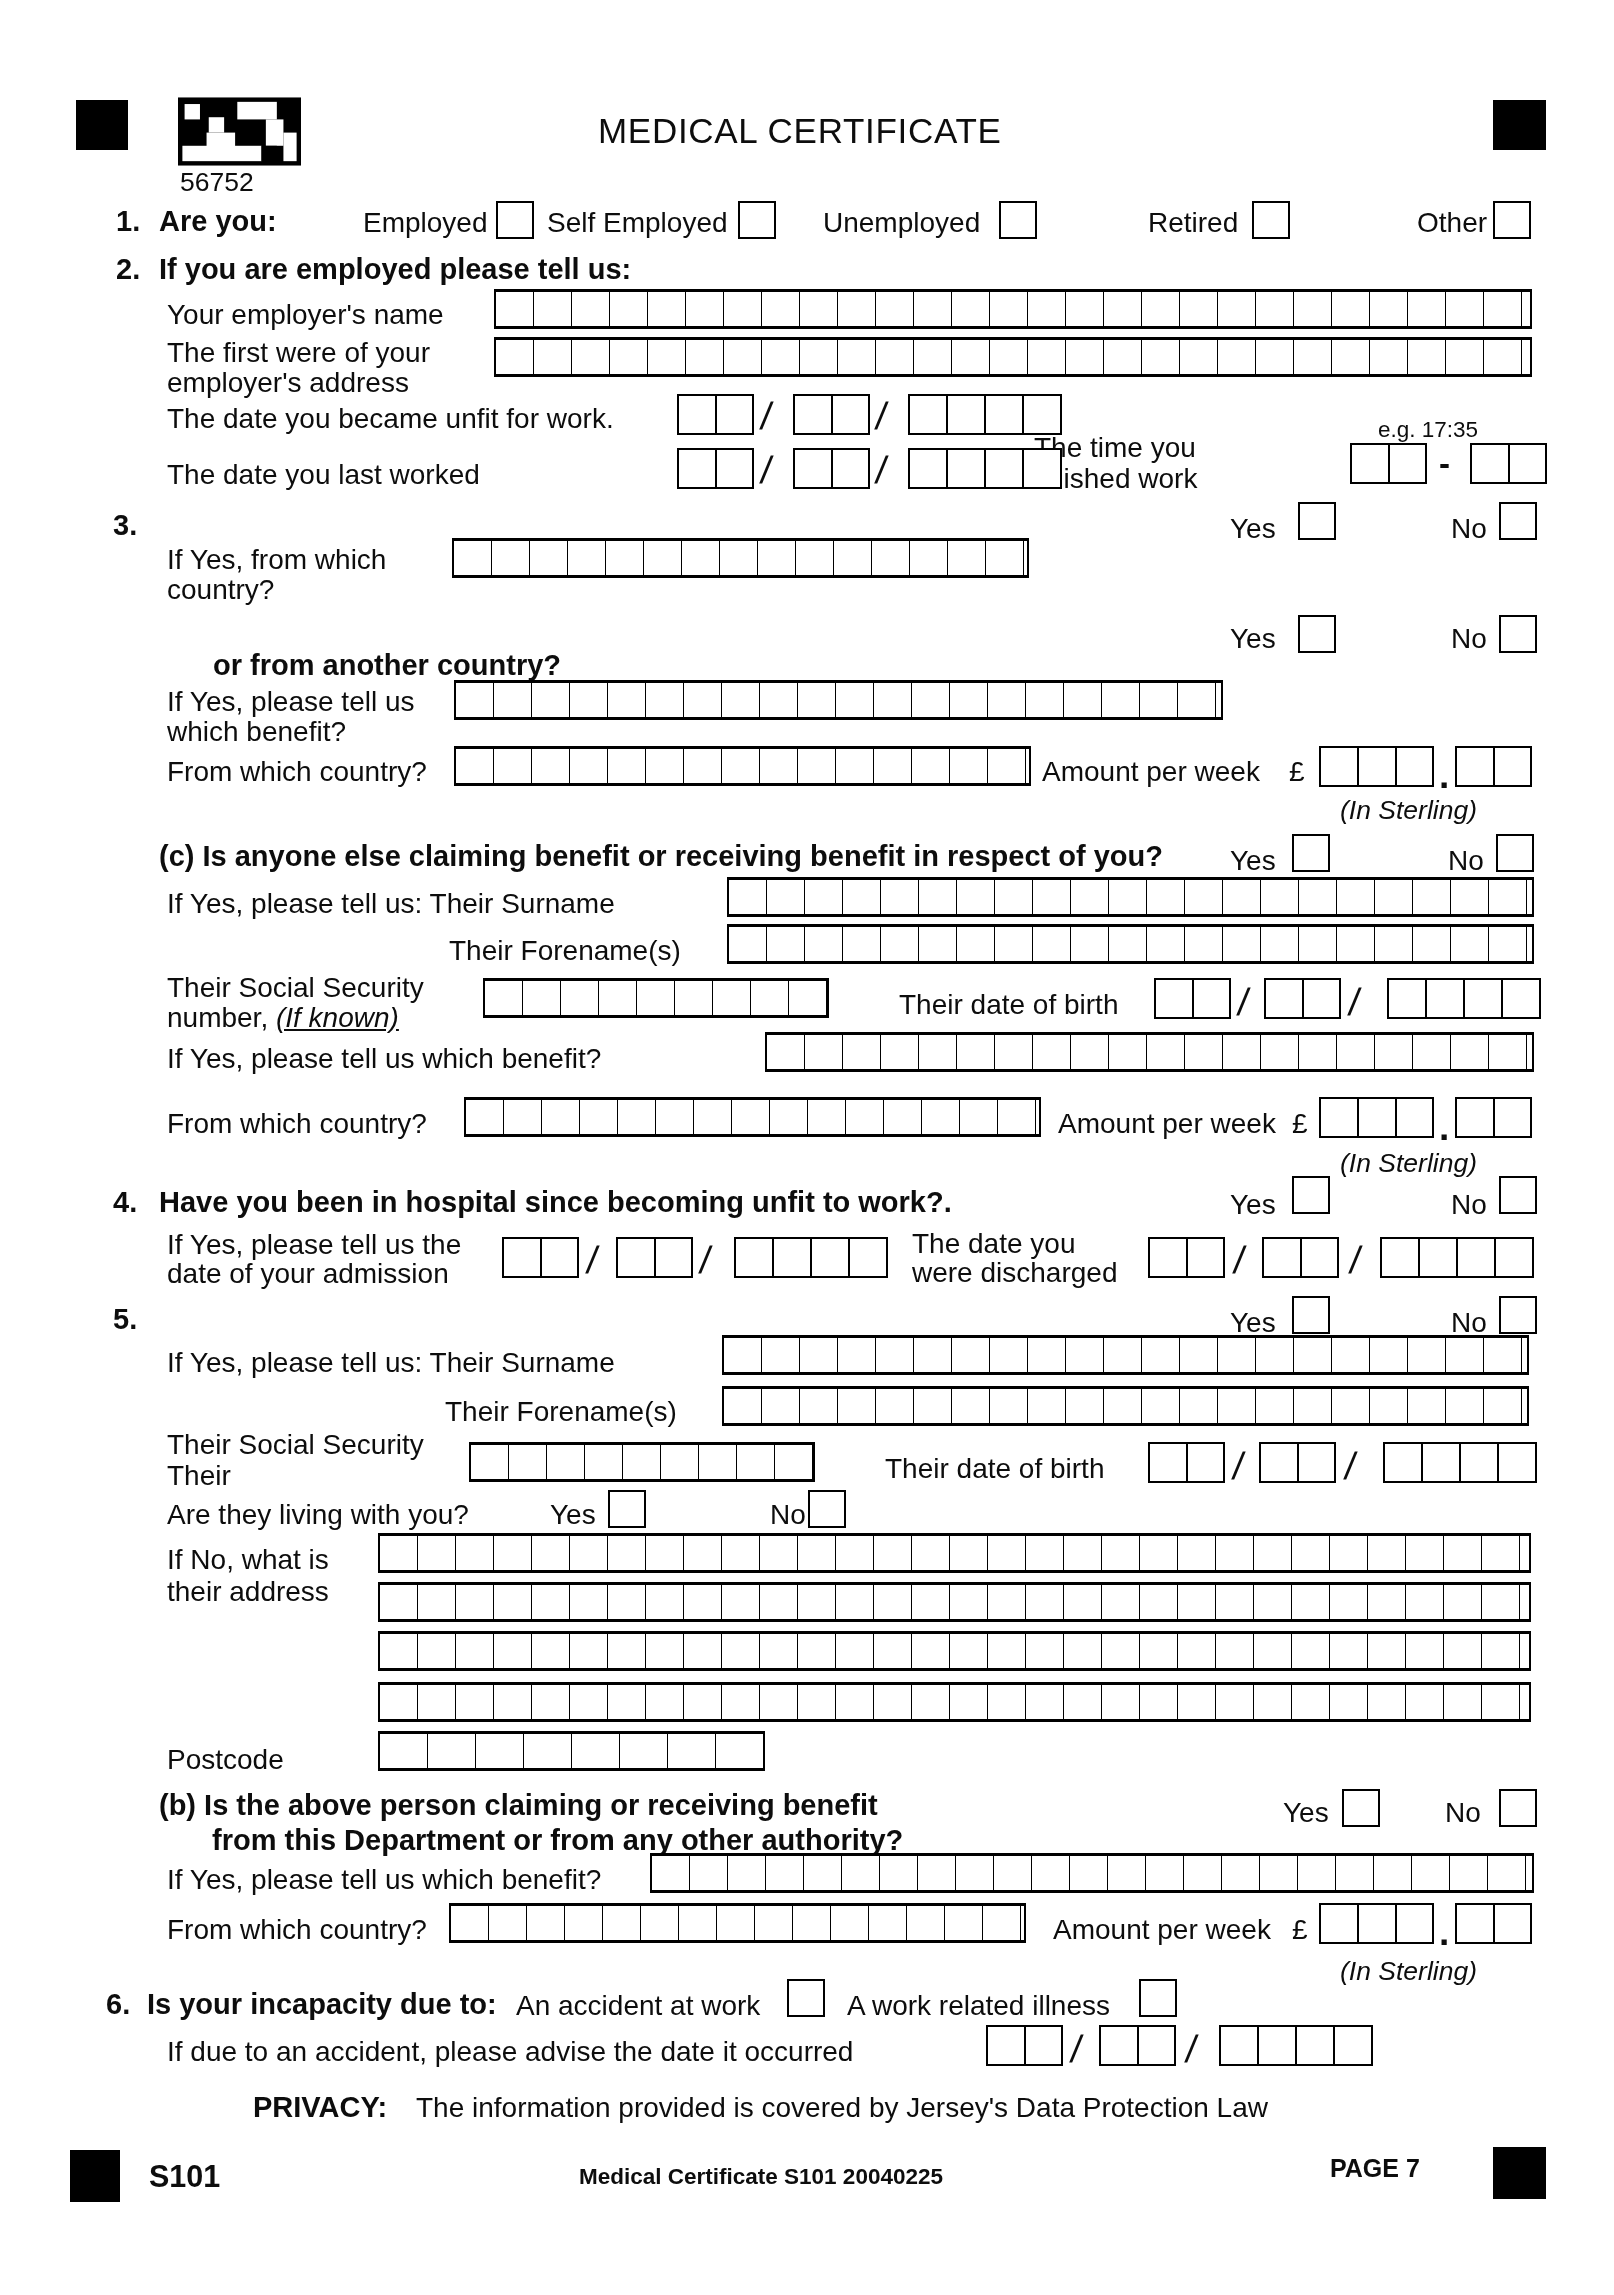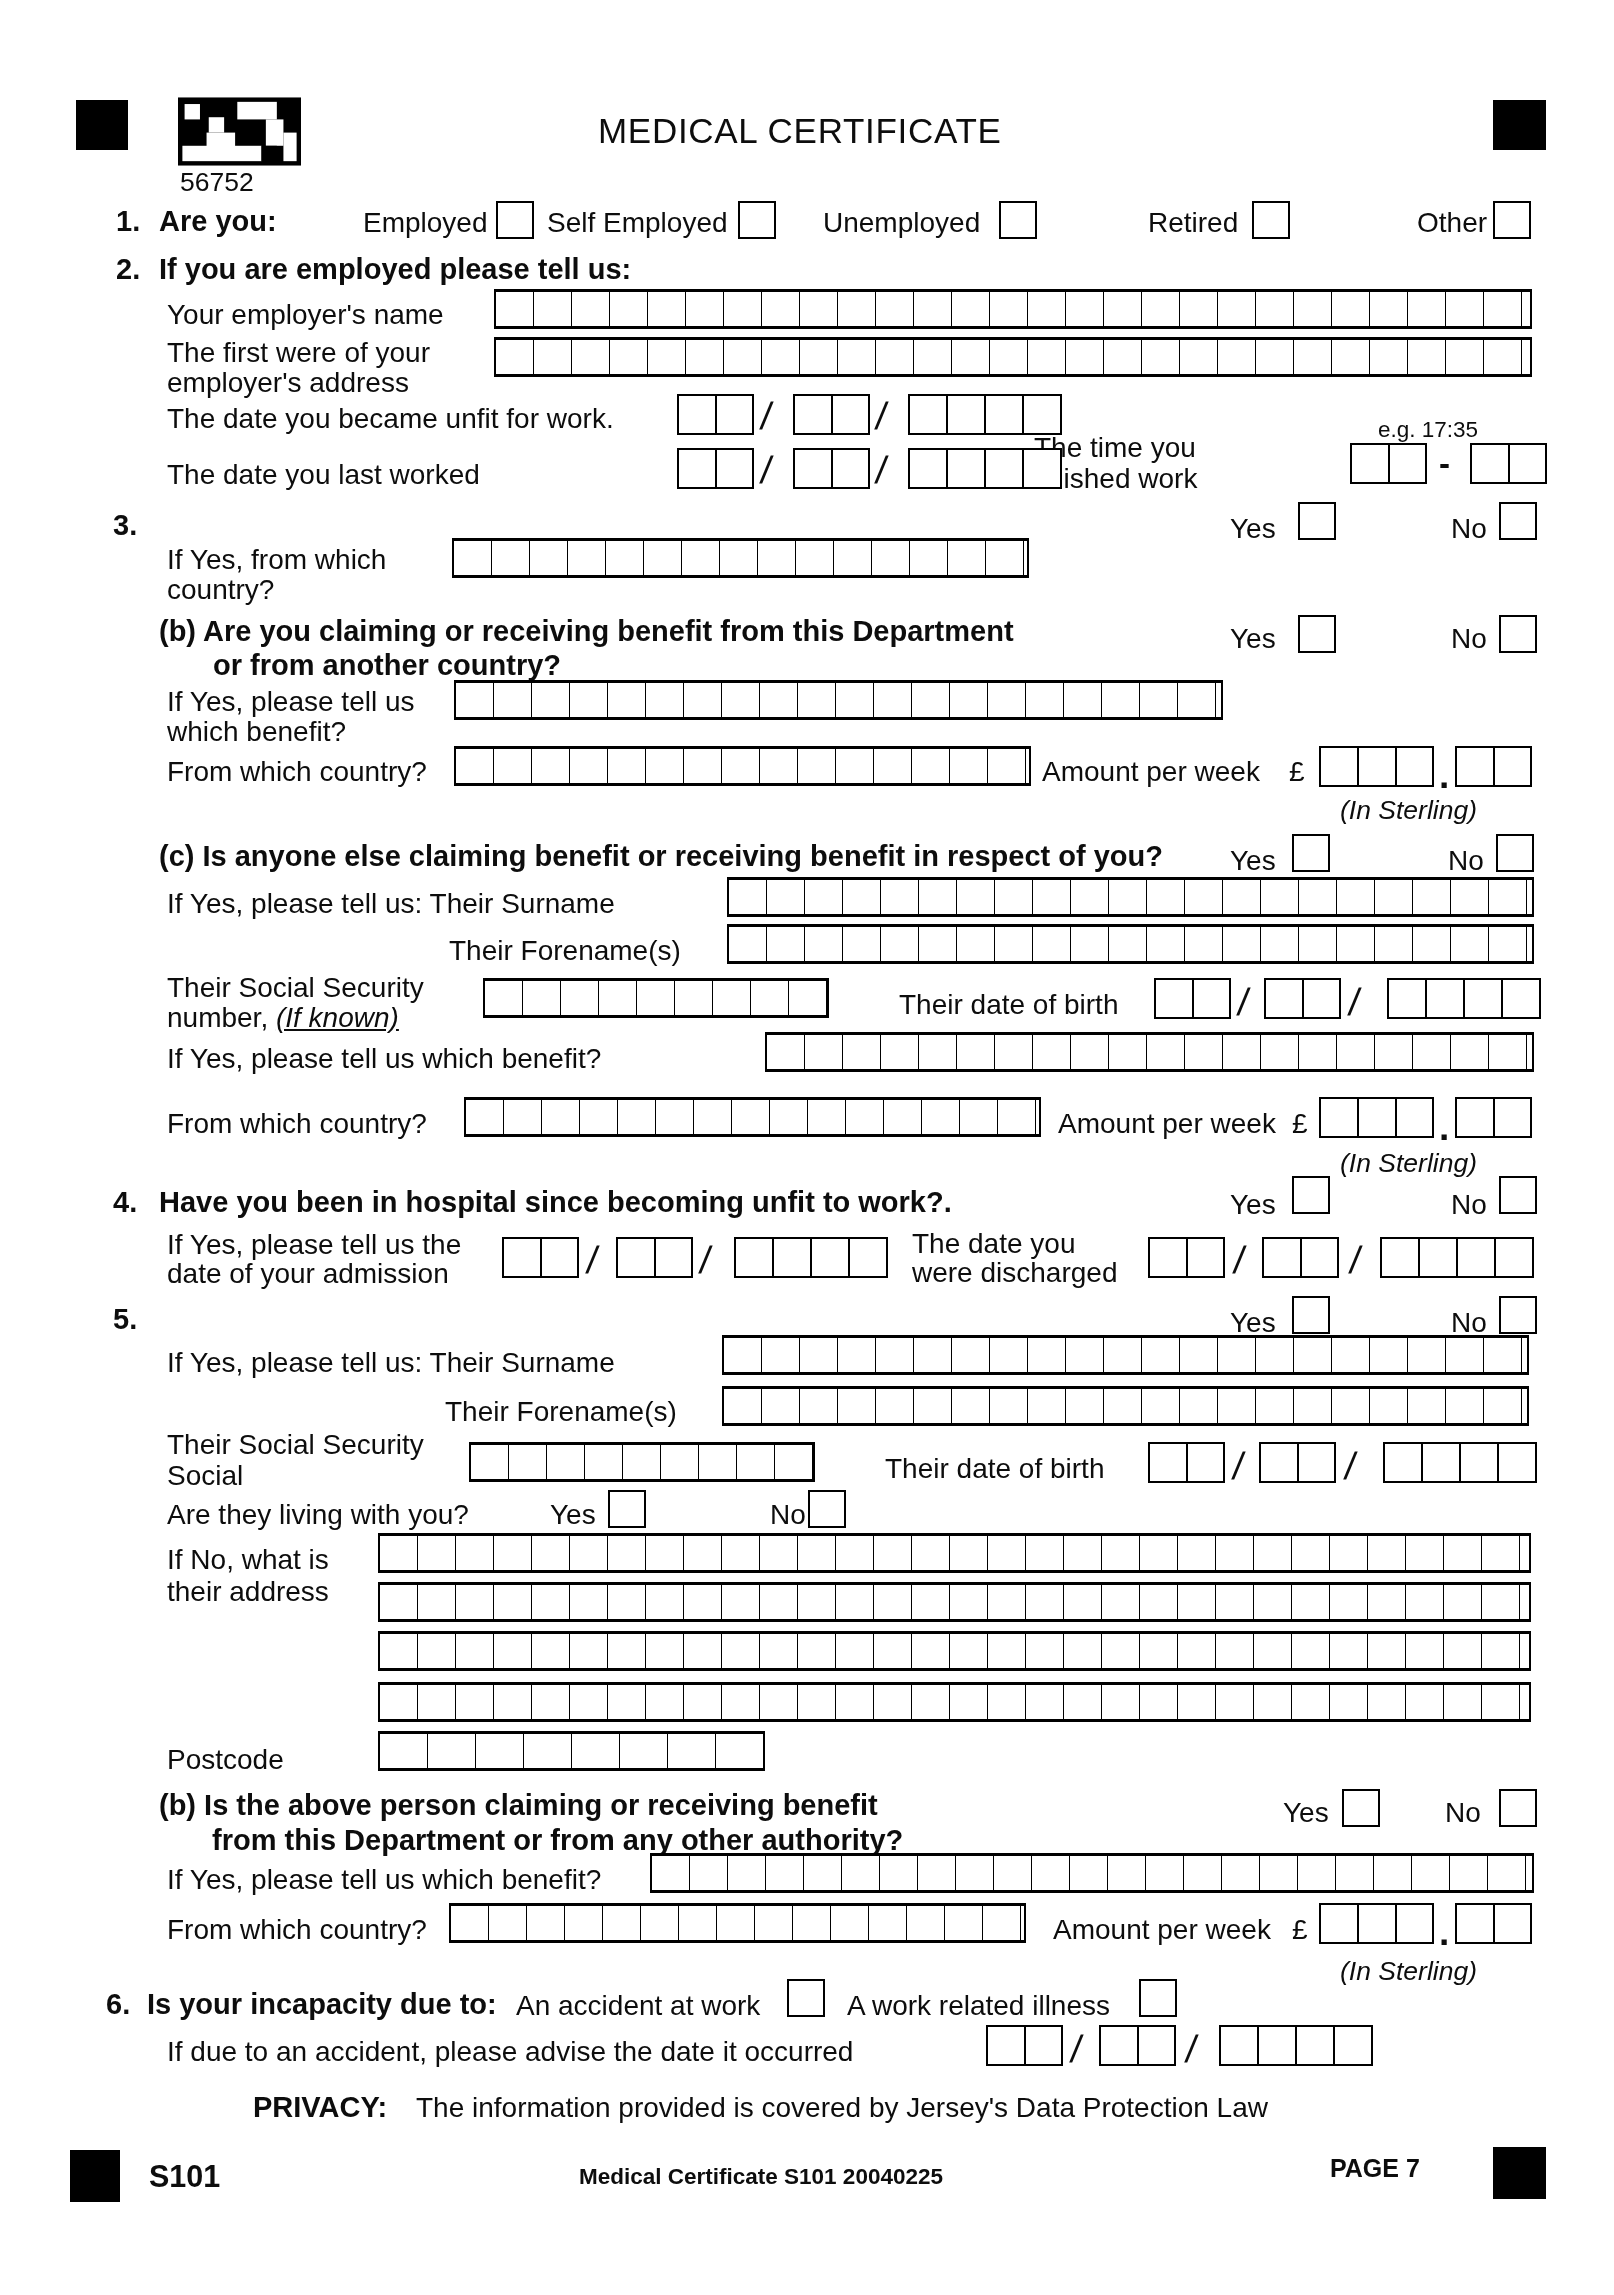--- a/index.html
+++ b/index.html
@@ -97,21 +97,20 @@
 
   <div class="abs b" style="left:113px;top:509px">3.</div>
   <div class="abs lbl" style="left:1230px;top:514px">Yes</div>
   <div class="abs cb" style="left:1298px;top:502px"></div>
   <div class="abs lbl" style="left:1451px;top:514px">No</div>
   <div class="abs cb" style="left:1499px;top:502px"></div>
   <div class="abs lbl" style="left:167px;top:545px">If Yes, from which</div>
   <div class="abs lbl" style="left:167px;top:575px">country?</div>
   <div class="abs comb" style="left:452px;top:538px;width:577px"></div>
 
-  <div class="abs b" style="left:159px;top:615px">(b) Are you claiming or receiving benefit from this Department</div>
   <div class="abs b" style="left:213px;top:649px">or from another country?</div>
   <div class="abs lbl" style="left:1230px;top:624px">Yes</div>
   <div class="abs cb" style="left:1298px;top:615px"></div>
   <div class="abs lbl" style="left:1451px;top:624px">No</div>
   <div class="abs cb" style="left:1499px;top:615px"></div>
   <div class="abs lbl" style="left:167px;top:687px">If Yes, please tell us</div>
   <div class="abs lbl" style="left:167px;top:717px">which benefit?</div>
   <div class="abs comb" style="left:454px;top:680px;width:769px"></div>
   <div class="abs lbl" style="left:167px;top:757px">From which country?</div>
   <div class="abs comb" style="left:454px;top:746px;width:577px"></div>
@@ -175,21 +174,21 @@
   <div class="abs b" style="left:113px;top:1303px">5.</div>
   <div class="abs lbl" style="left:1230px;top:1308px">Yes</div>
   <div class="abs cb" style="left:1292px;top:1296px"></div>
   <div class="abs lbl" style="left:1451px;top:1308px">No</div>
   <div class="abs cb" style="left:1499px;top:1296px"></div>
   <div class="abs lbl" style="left:167px;top:1348px">If Yes, please tell us: Their Surname</div>
   <div class="abs comb" style="left:722px;top:1335px;width:807px"></div>
   <div class="abs lbl" style="left:445px;top:1397px">Their Forename(s)</div>
   <div class="abs comb" style="left:722px;top:1386px;width:807px"></div>
   <div class="abs lbl" style="left:167px;top:1430px">Their Social Security</div>
-  <div class="abs lbl" style="left:167px;top:1461px">Social</div>
+  <div class="abs lbl" style="left:167px;top:1461px">Their</div>
   <div class="abs comb" style="left:469px;top:1442px;width:346px"></div>
   <div class="abs lbl" style="left:885px;top:1454px">Their date of birth</div>
   <div class="abs dc" style="left:1148px;top:1442px;width:77px"></div>
   <div class="abs slash" style="left:1233px;top:1445px">/</div>
   <div class="abs dc" style="left:1259px;top:1442px;width:77px"></div>
   <div class="abs slash" style="left:1345px;top:1445px">/</div>
   <div class="abs dc" style="left:1383px;top:1442px;width:154px"></div>
   <div class="abs lbl" style="left:167px;top:1500px">Are they living with you?</div>
   <div class="abs lbl" style="left:550px;top:1500px">Yes</div>
   <div class="abs cb" style="left:608px;top:1490px"></div>

